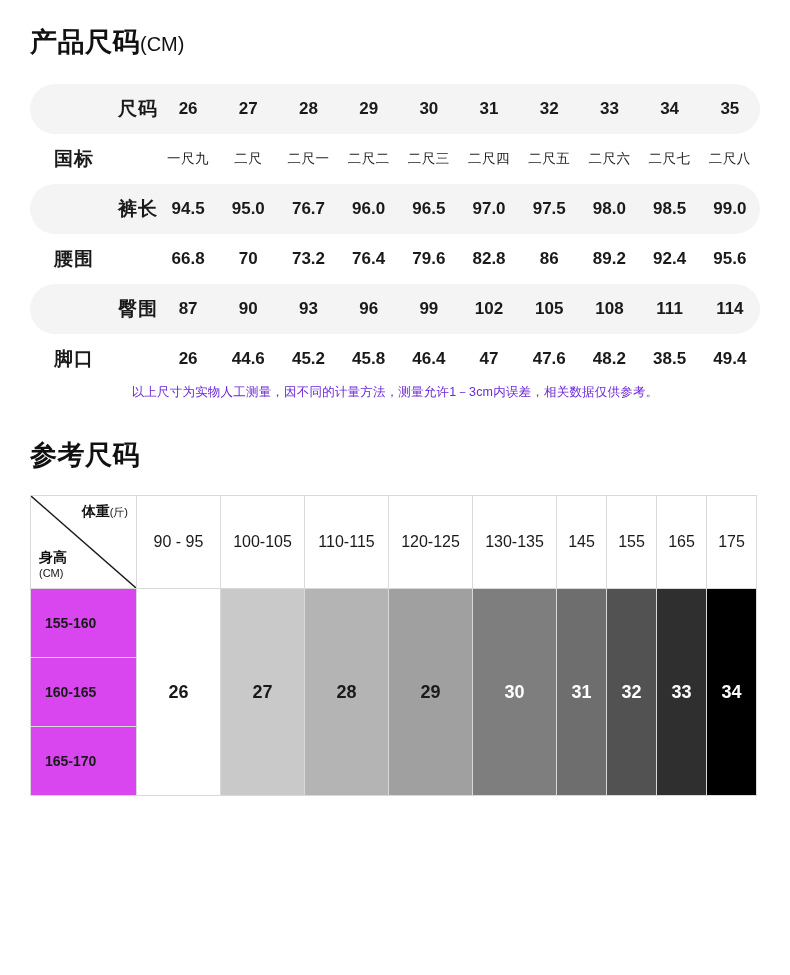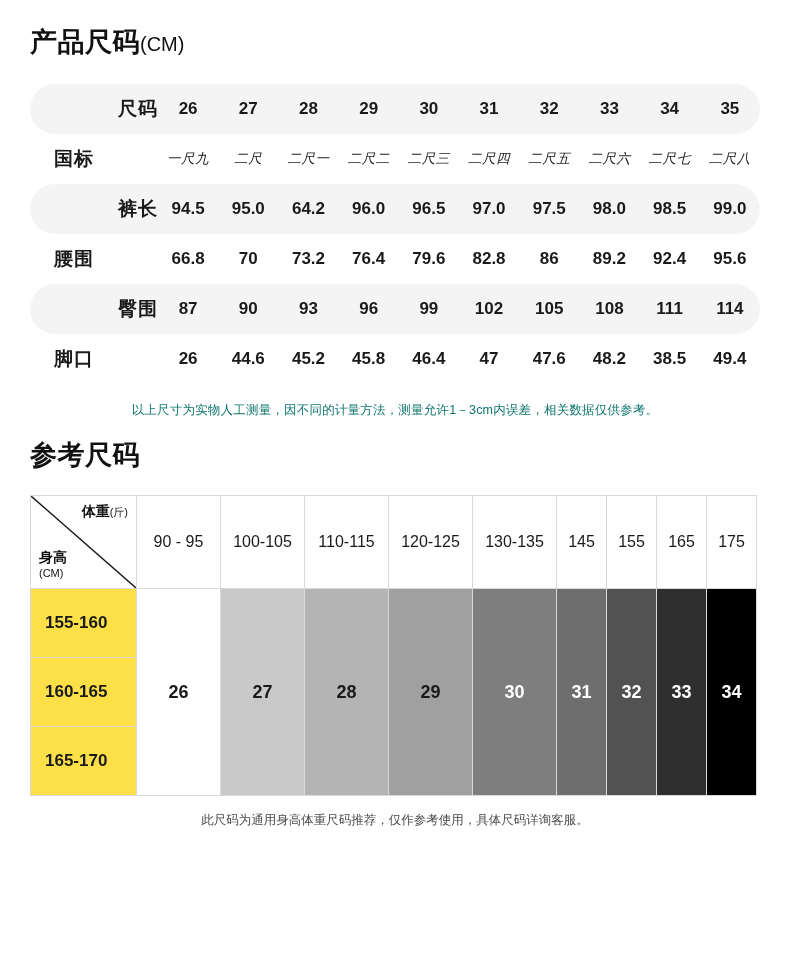--- a/index.html
+++ b/index.html
@@ -62,46 +62,44 @@
     text-align: left;
     padding-left: 24px;
     font-size: 19px;
     font-weight: bold;
     letter-spacing: 1px;
   }
   .size-table td.cn-unit {
     font-size: 13.5px;
     font-weight: normal;
     letter-spacing: 0.5px;
-    font-style: italic;
   }
   .size-table tr.shade td:first-child {
     border-top-left-radius: 25px;
     border-bottom-left-radius: 25px;
     text-align: right;
   }
   .size-table tr.shade td:last-child {
     border-top-right-radius: 25px;
     border-bottom-right-radius: 25px;
   }
 
   .note {
-    margin-top: 18px;
     text-align: center;
     font-size: 12.5px;
-    color: #0f766e;
+    color: #6d28d9;
     letter-spacing: 0.2px;
   }
 
   
   .section-title-2 {
     font-size: 27px;
     font-weight: bold;
     letter-spacing: 0.5px;
-    margin-top: 18px;
+    margin-top: 36px;
   }
 
   
   .ref-wrap {
     margin-top: 22px;
     width: 730px;
     position: relative;
   }
   .ref-table {
     width: 586px;
@@ -156,24 +154,24 @@
   }
   .ref-table th.wcol {
     height: 92px;
     font-size: 16px;
     font-weight: normal;
     color: #1a1a1a;
     background: #ffffff;
   }
   .ref-table td.hlabel {
     height: 68px;
-    font-size: 17px;
+    font-size: 14px;
     font-weight: bold;
     color: #1a1a1a;
-    background: #fde047;
+    background: #d946ef;
     text-align: left;
     padding-left: 14px;
   }
   .ref-table td.bodycell {
     font-size: 18px;
     font-weight: bold;
   }
   .ref-note {
     margin-top: 16px;
     text-align: center;
@@ -215,21 +213,21 @@
         <td class="cn-unit">二尺四</td>
         <td class="cn-unit">二尺五</td>
         <td class="cn-unit">二尺六</td>
         <td class="cn-unit">二尺七</td>
         <td class="cn-unit">二尺八</td>
       </tr>
       <tr class="shade">
         <td class="rowlabel">裤长</td>
         <td>94.5</td>
         <td>95.0</td>
-        <td>64.2</td>
+        <td>76.7</td>
         <td>96.0</td>
         <td>96.5</td>
         <td>97.0</td>
         <td>97.5</td>
         <td>98.0</td>
         <td>98.5</td>
         <td>99.0</td>
       </tr>
       <tr>
         <td class="rowlabel">腰围</td>
@@ -331,15 +329,14 @@
         <tr>
           <td class="hlabel">160-165</td>
         </tr>
         <tr>
           <td class="hlabel">165-170</td>
         </tr>
       </tbody>
     </table>
   </div>
 
-  <div class="ref-note">此尺码为通用身高体重尺码推荐，仅作参考使用，具体尺码详询客服。</div>
 
 </div>
 
 </body></html>

